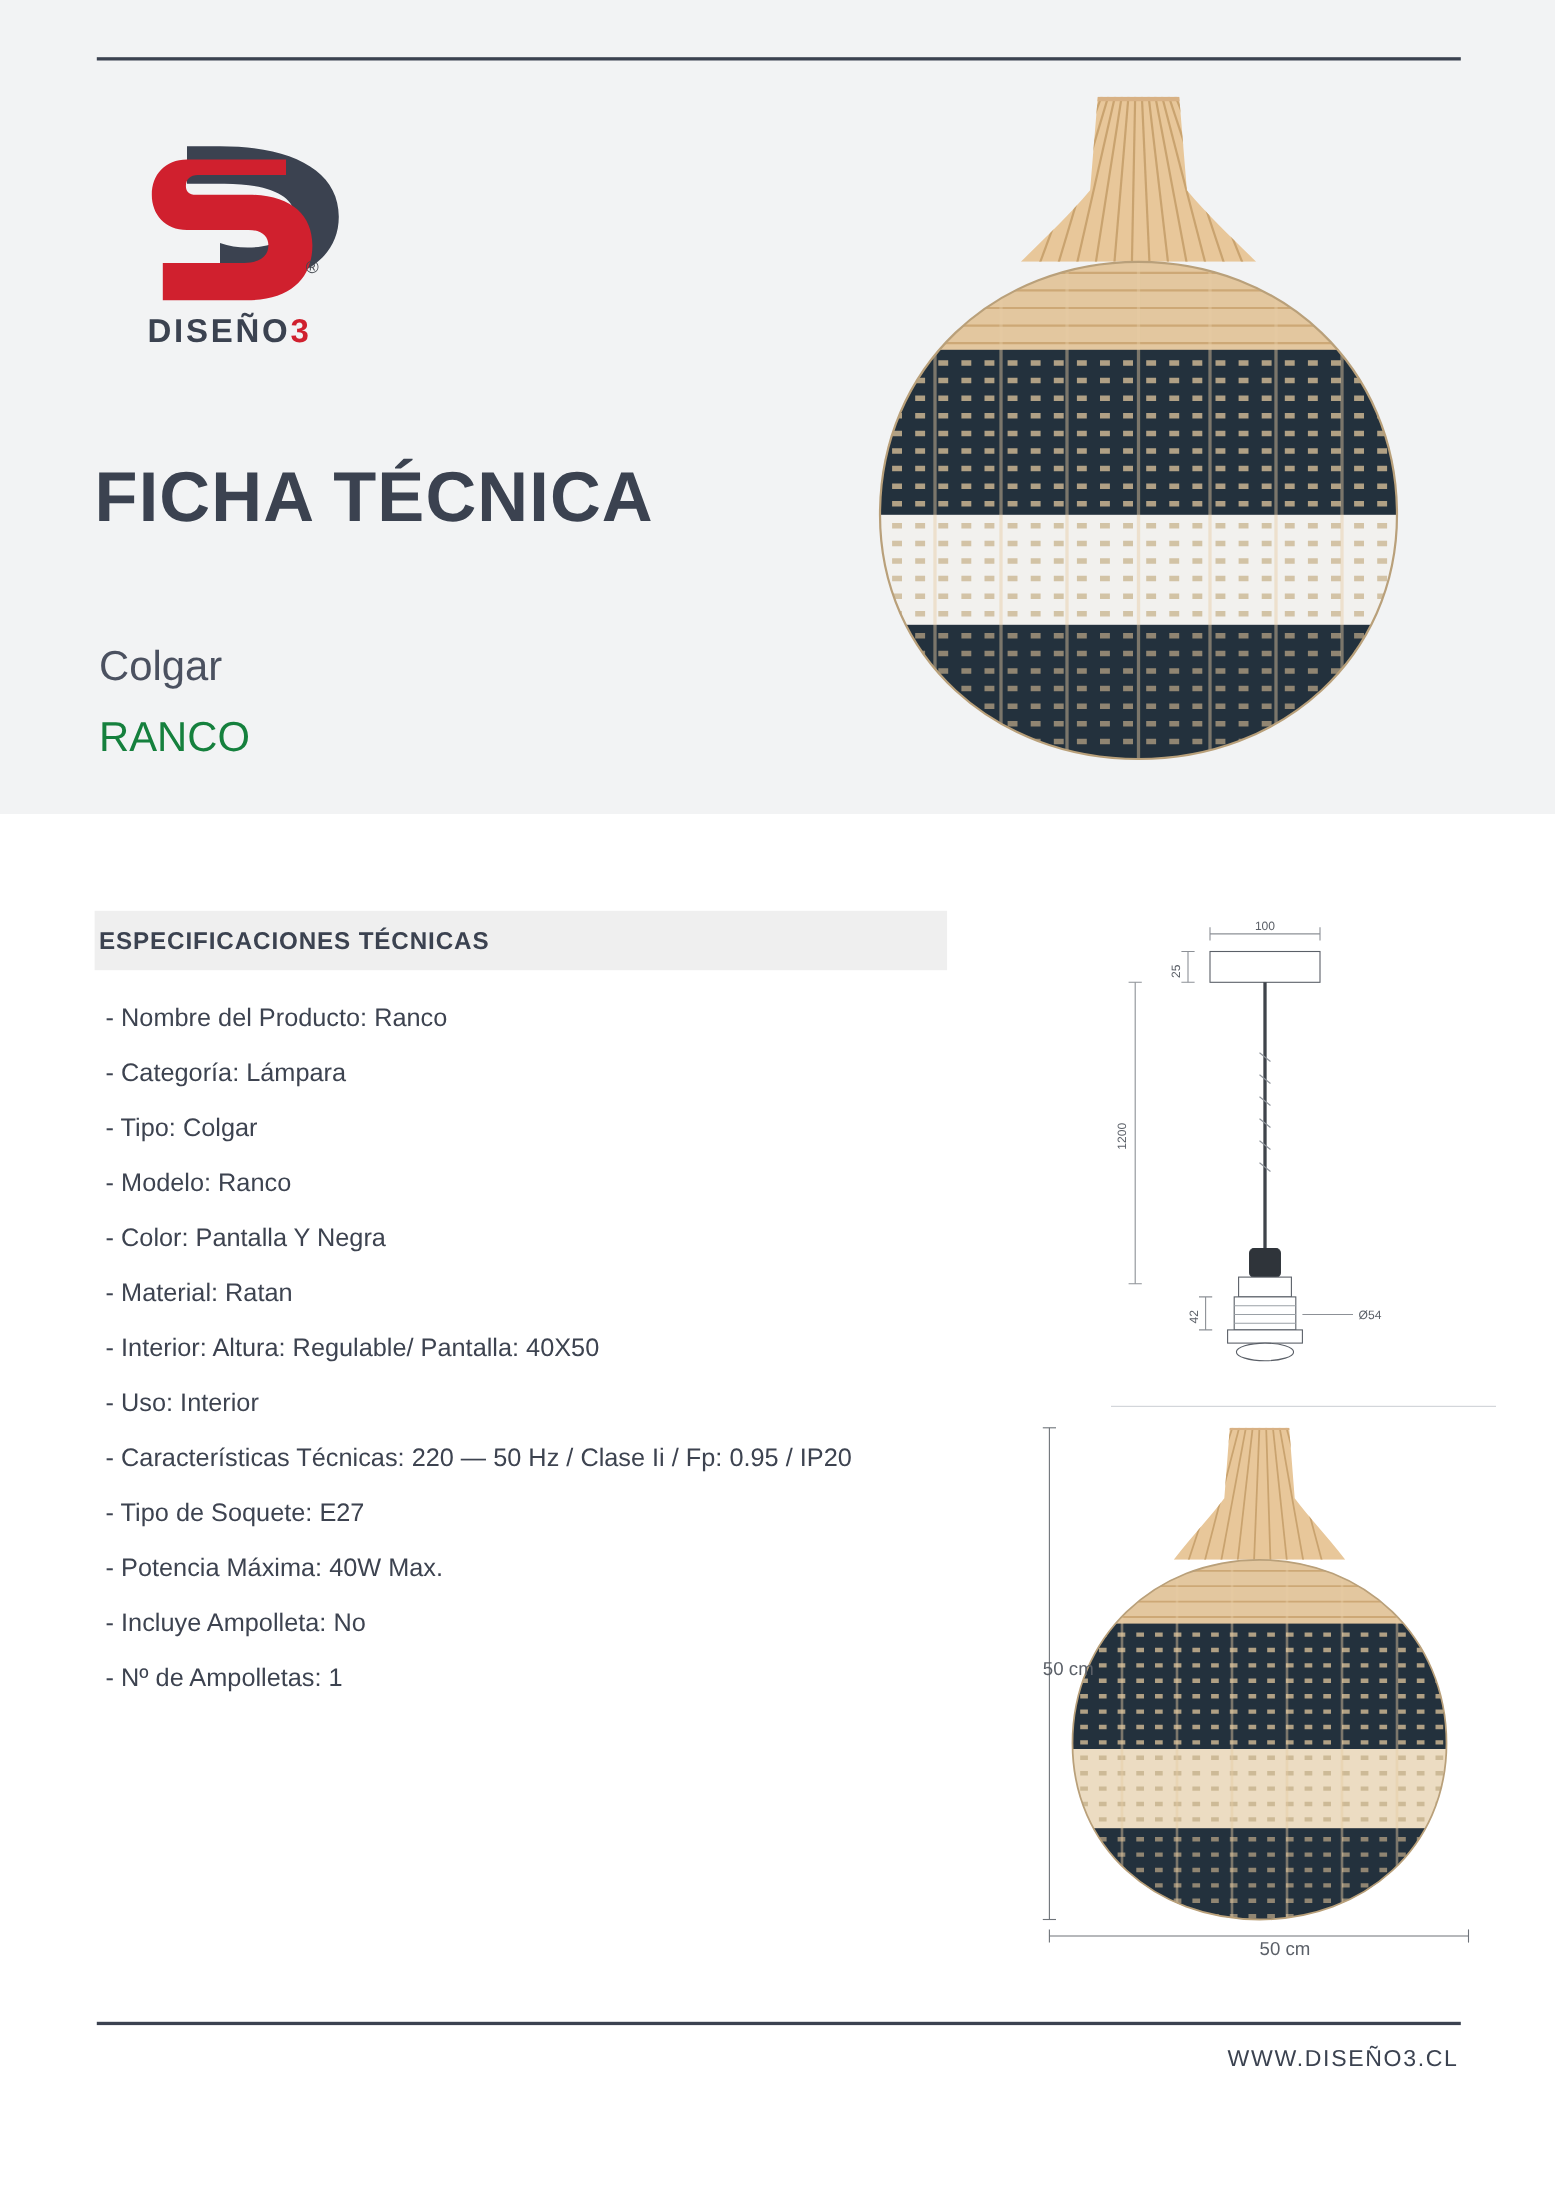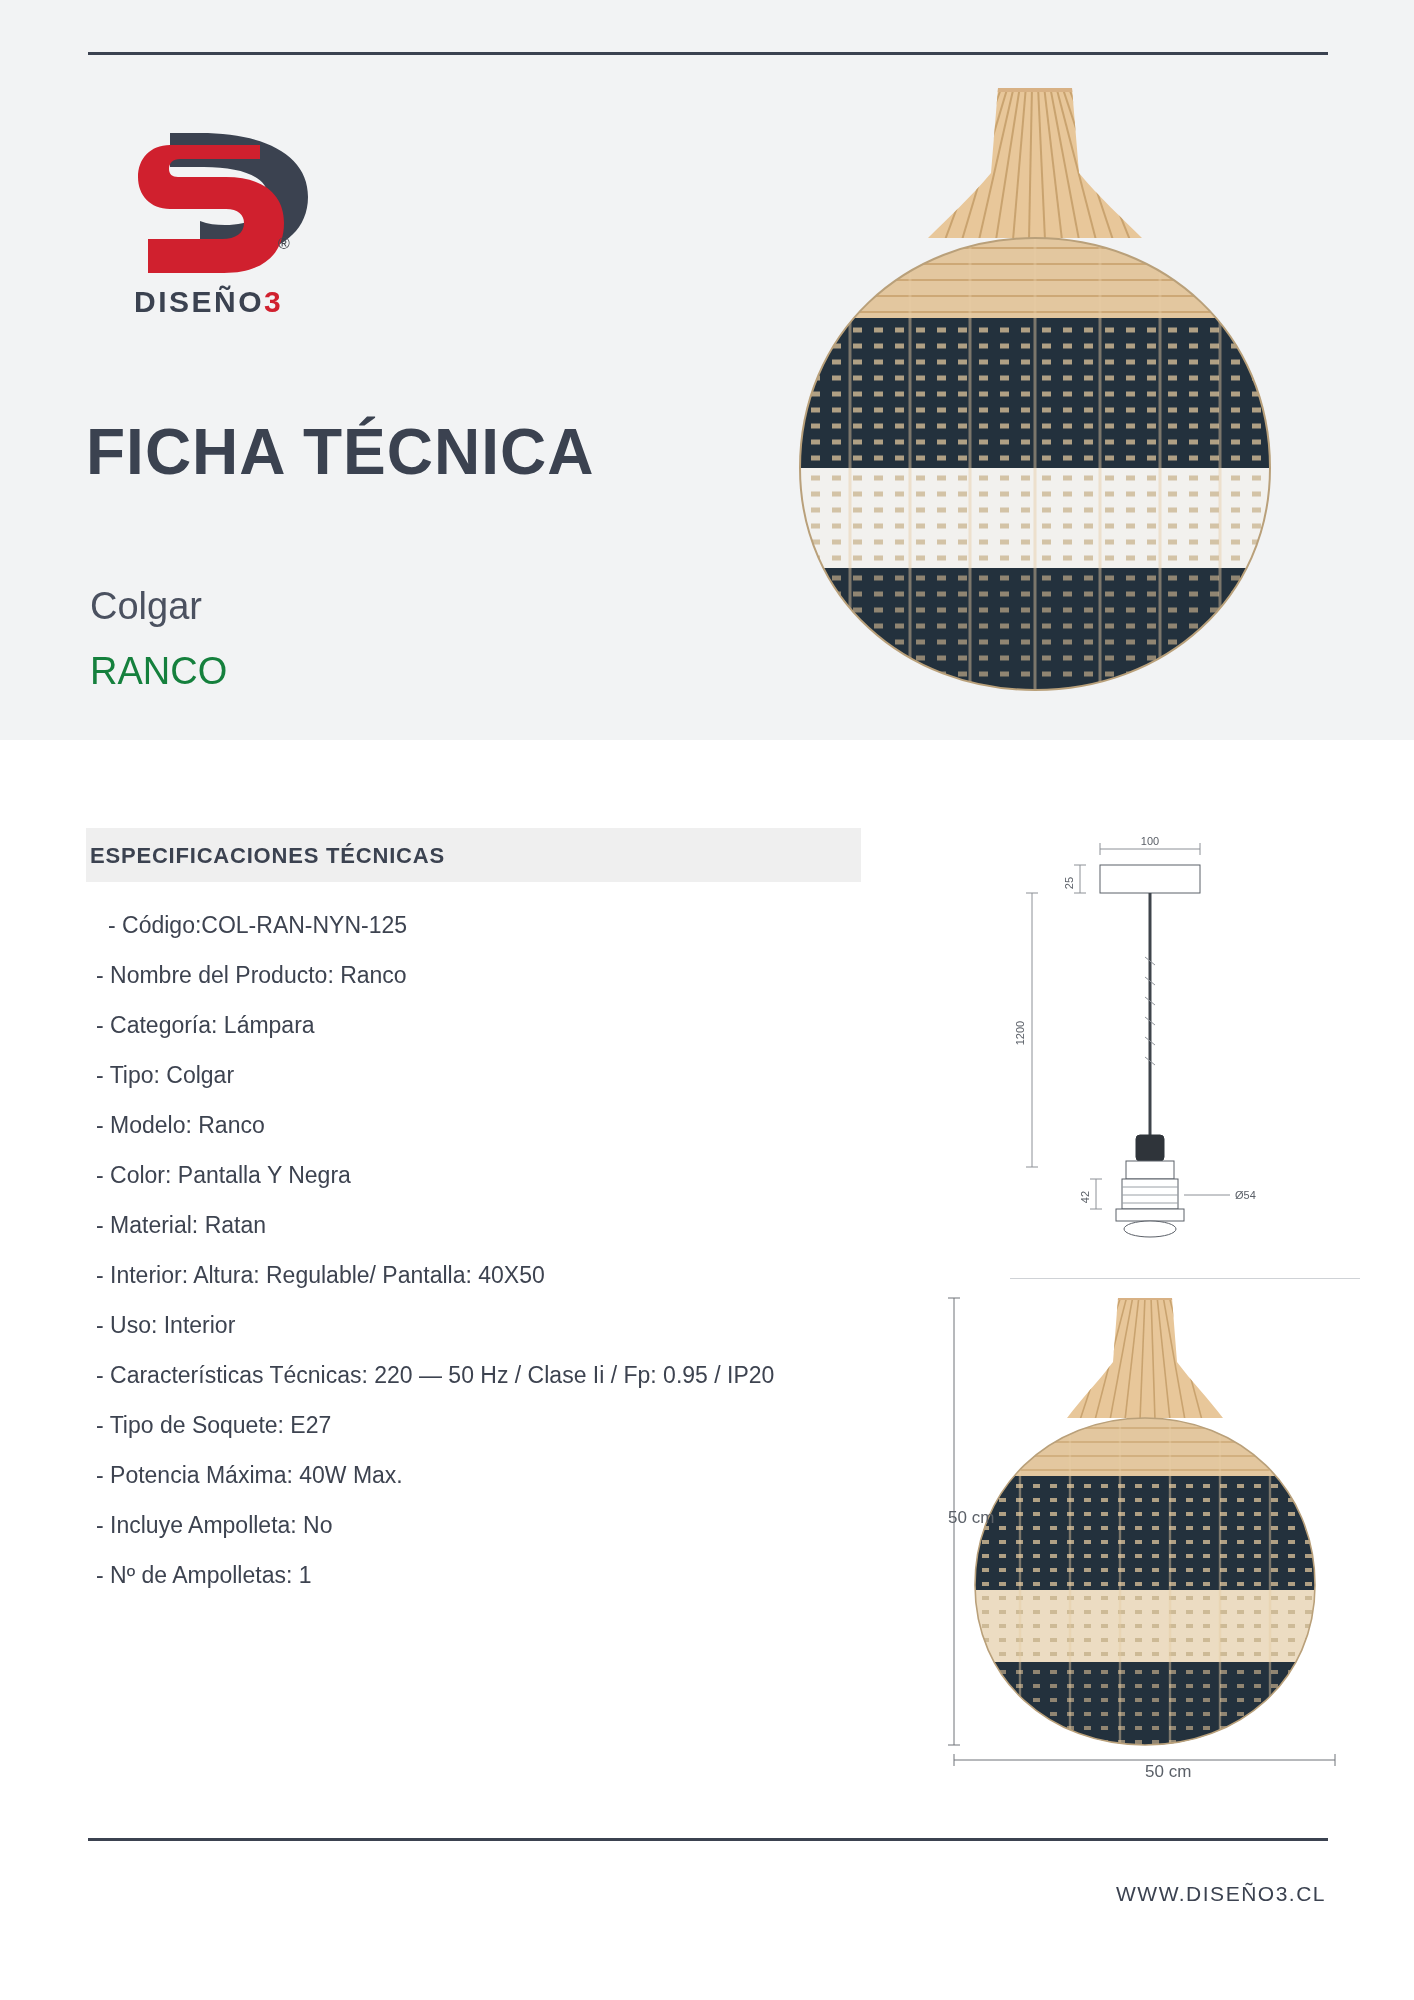--- a/index.html
+++ b/index.html
@@ -77,21 +77,21 @@
   
   .photo-panel { position:absolute; left:940px; top:1290px; width:420px; height:480px; }
 
   
   .footer-rule {
     position:absolute; left:88px; top:1838px; width:1240px; height:3px;
     background:#3b4250;
   }
   .footer-url {
     position:absolute; right:88px; top:1860px;
-    font-size:21px; letter-spacing:1.5px; color:#3b4250;margin-top:22px;
+    font-size:21px; letter-spacing:1.5px; color:#3b4250;
   }
 
   svg { display:block; }
 </style>
 </head>
 <body>
 
 <div class="page">
 
   <div class="hero"></div>
@@ -203,21 +203,20 @@
         </g>
       </g>
       <path d="M265 160 C395 160 500 255 500 390 C500 520 395 612 265 612 C135 612 30 520 30 390 C30 255 135 160 265 160 Z" fill="none" stroke="#b9a07a" stroke-width="2"></path>
     </svg>
   </div>
 
   <div class="spec-head"></div>
   <div class="spec-head-inner">ESPECIFICACIONES TÉCNICAS</div>
 
   <div class="spec-list">
-    <div class="indent">- Código:COL-RAN-NYN-125</div>
     <div class="pad">- Nombre del Producto: Ranco</div>
     <div class="pad">- Categoría: Lámpara</div>
     <div class="pad">- Tipo: Colgar</div>
     <div class="pad">- Modelo: Ranco</div>
     <div class="pad">- Color: Pantalla Y Negra</div>
     <div class="pad">- Material: Ratan</div>
     <div class="pad">- Interior: Altura: Regulable/ Pantalla: 40X50</div>
     <div class="pad">- Uso: Interior</div>
     <div class="pad">- Características Técnicas: 220 — 50 Hz / Clase Ii / Fp: 0.95 / IP20</div>
     <div class="pad">- Tipo de Soquete: E27</div>

